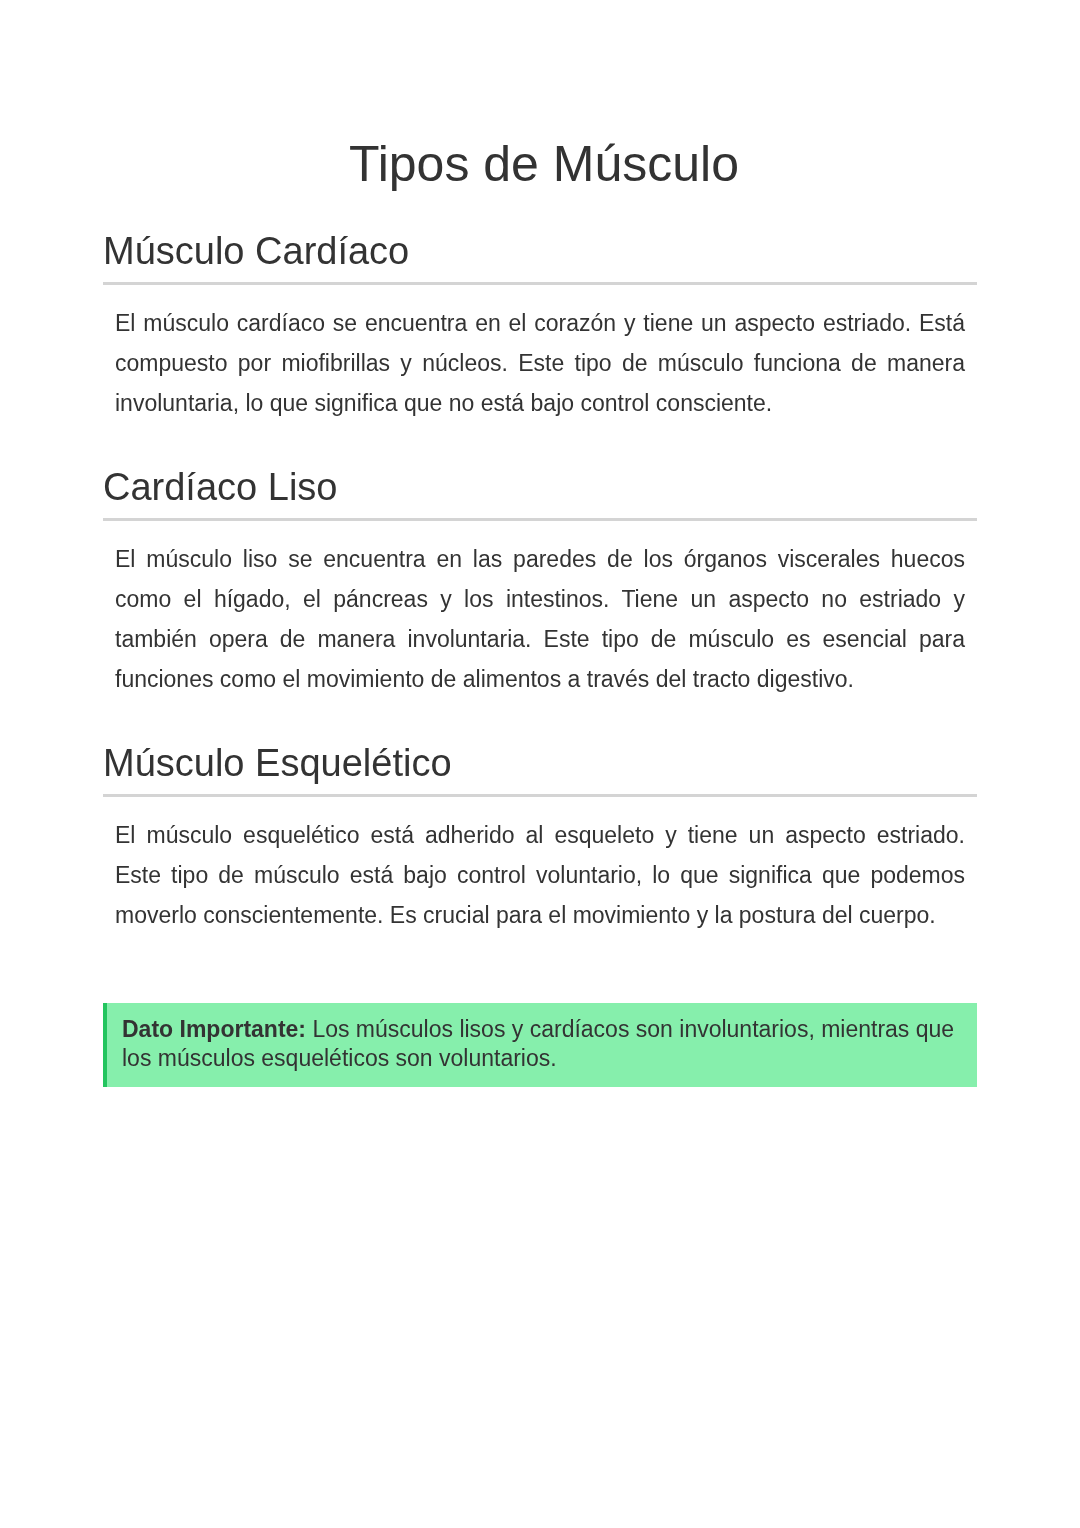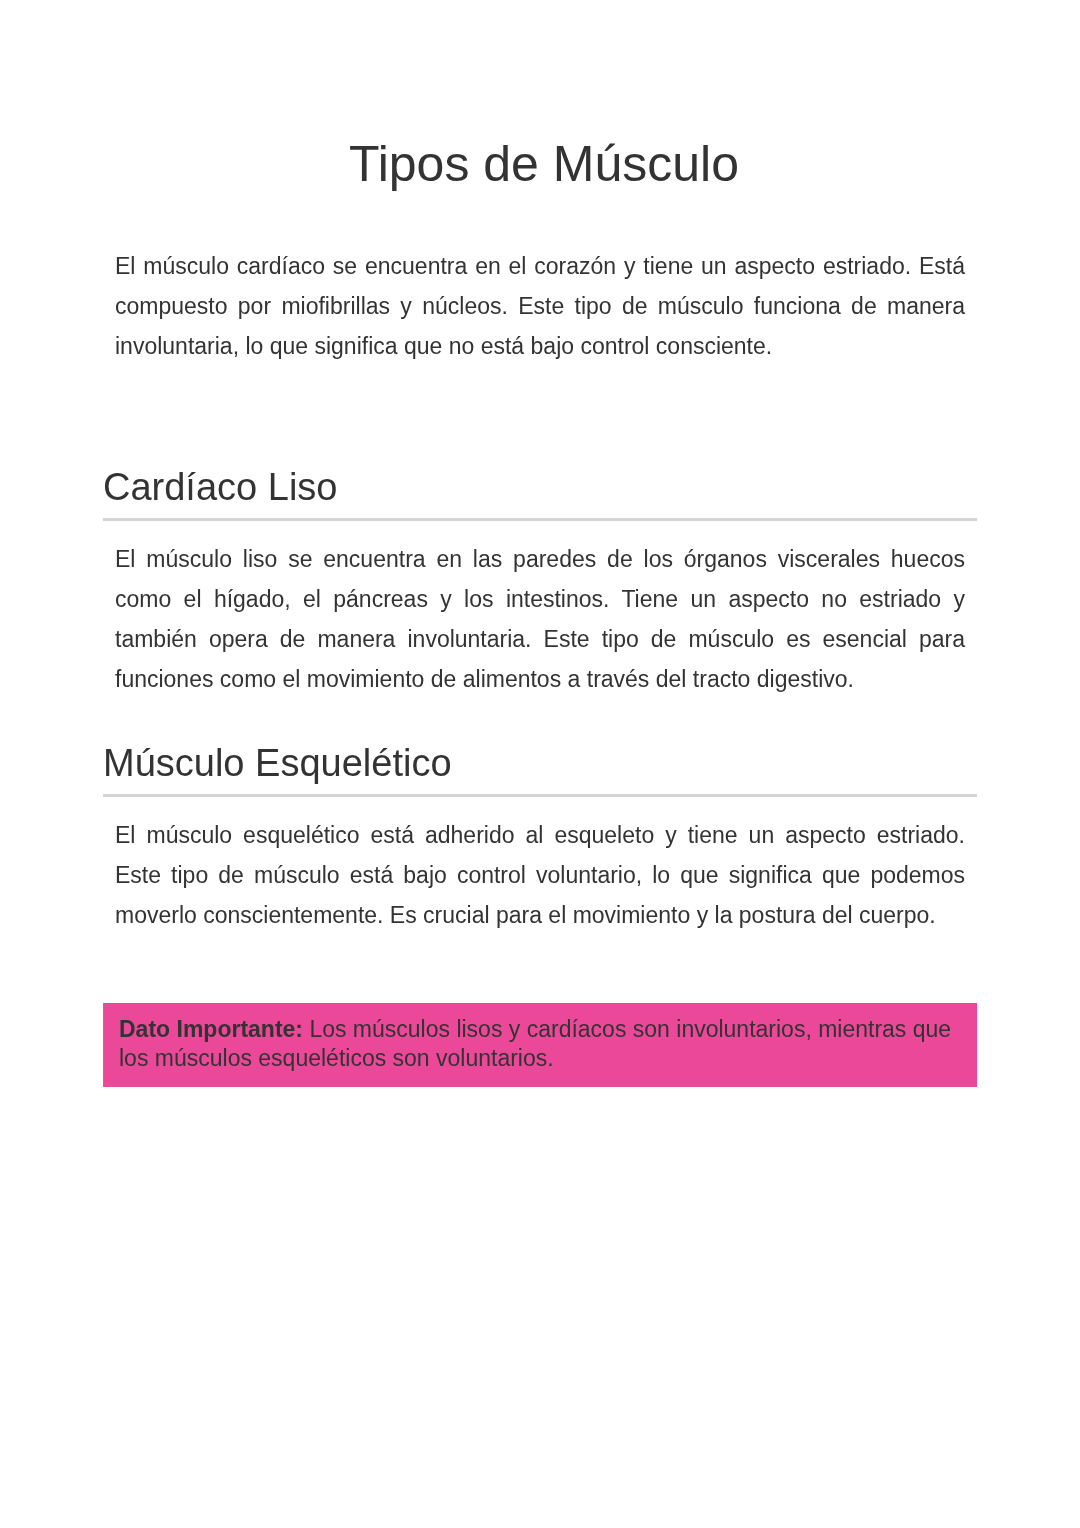--- a/index.html
+++ b/index.html
@@ -5,32 +5,33 @@
     html, body { margin: 0; padding: 0; background: #ffffff; }
     body { width: 1080px; height: 1528px; position: relative; overflow: hidden;
       font-family: "Liberation Sans", "DejaVu Sans", sans-serif; color: #333333; }
     .page { position: absolute; left: 103px; top: 0; width: 874px; }
     .title { position: absolute; left: 0; top: 128px; width: 874px; text-align: center;
       font-size: 50px; line-height: 64px; color: #333333; font-weight: normal; margin: 4px; }
     .section { position: absolute; left: 0; width: 874px; }
     .section h2 { margin: 0; font-size: 38px; line-height: 46px; font-weight: normal; color: #333333;
       padding-bottom: 8px; border-bottom: 3px solid #d4d4d4; }
     .section p { margin: 12px; margin-top: 18px; font-size: 23px; line-height: 40px; text-align: justify; color: #333333; }
-    .callout { position: absolute; left: 0; top: 1003px; width: 874px; height: 84px; background: #ec4899;
-      border-left: 1px solid #22c55e; box-sizing: border-box; padding: 12px 20px 0 15px;
+    .callout { position: absolute; left: 0; top: 1003px; width: 874px; height: 84px; background: #86efac;
+      border-left: 4px solid #22c55e; box-sizing: border-box; padding: 12px 20px 0 15px;
       font-size: 23px; line-height: 29px; color: #333333; }
     .callout b { font-weight: bold; }
   </style>
 </head>
 <body>
 
 <div class="page">
   <h1 class="title">Tipos de Músculo</h1>
 
   <div class="section" style="top:228px;">
+    <h2>Músculo Cardíaco</h2>
     <p>El músculo cardíaco se encuentra en el corazón y tiene un aspecto estriado. Está compuesto por miofibrillas y núcleos. Este tipo de músculo funciona de manera involuntaria, lo que significa que no está bajo control consciente.</p>
   </div>
 
   <div class="section" style="top:464px;">
     <h2>Cardíaco Liso</h2>
     <p>El músculo liso se encuentra en las paredes de los órganos viscerales huecos como el hígado, el páncreas y los intestinos. Tiene un aspecto no estriado y también opera de manera involuntaria. Este tipo de músculo es esencial para funciones como el movimiento de alimentos a través del tracto digestivo.</p>
   </div>
 
   <div class="section" style="top:740px;">
     <h2>Músculo Esquelético</h2>

